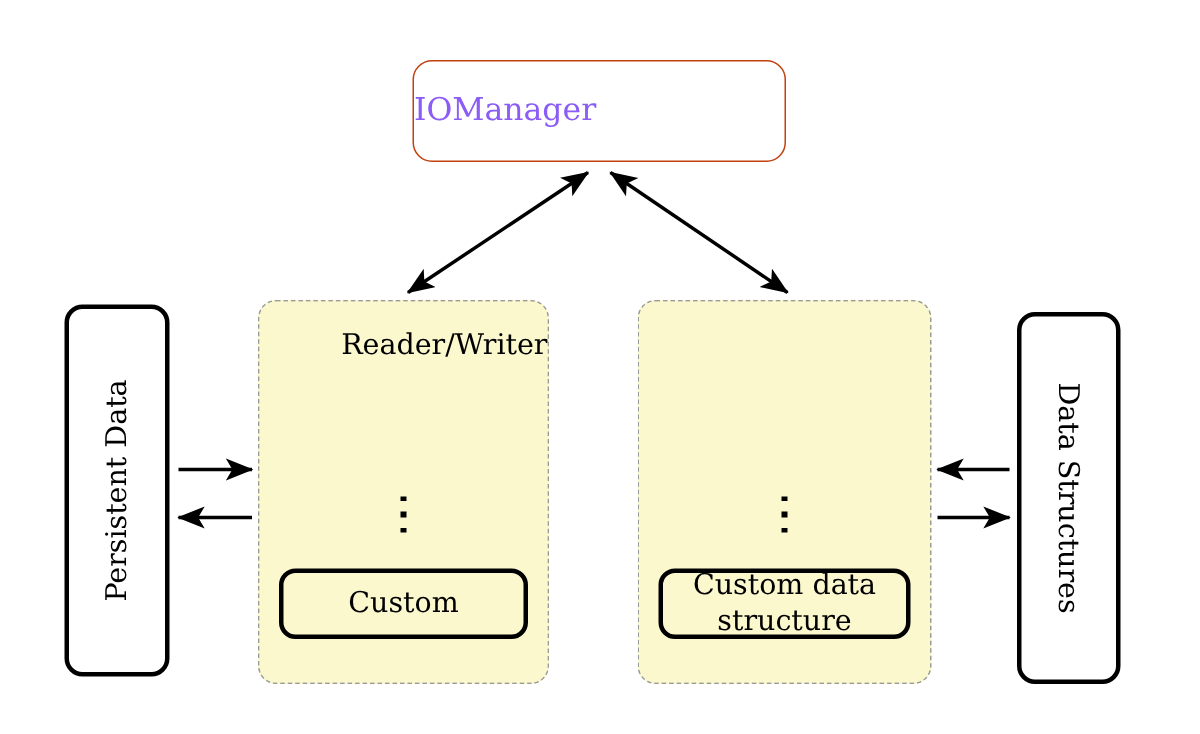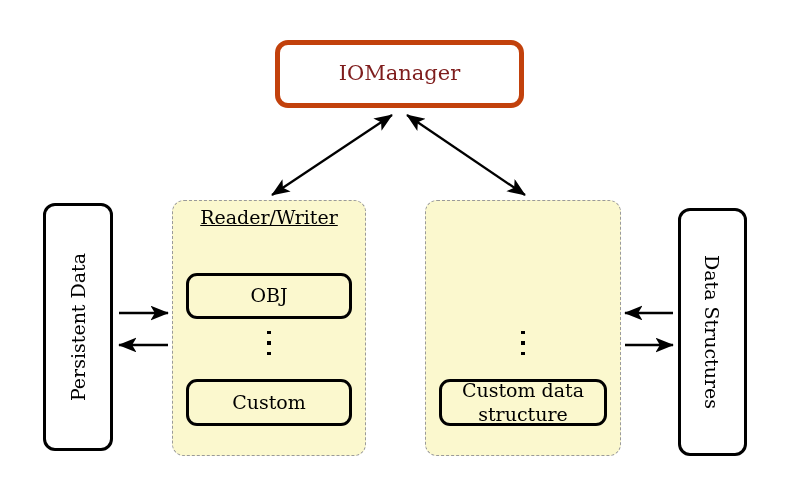--- a/index.html
+++ b/index.html
@@ -23,28 +23,28 @@
     top: 0;
     width: 800px;
     height: 489px;
     pointer-events: none;
   }
 
   
   .node-box {
     position: absolute;
     box-sizing: border-box;
-    border: 5px solid #c2410c;
+    border: 1px solid #c2410c;
     border-radius: 11px;
     background: #ffffff;
     display: flex;
     align-items: center;
-    justify-content: center;
+    justify-content: flex-start;
     text-align: center;
-    color: #7f1d1d;
+    color: #8b5cf6;
     line-height: 1.22;
   }
   #iomanager-box {
     left: 275px;
     top: 40px;
     width: 249px;
     height: 68px;
     font-size: 21px;
     border-radius: 13px;
   }
@@ -90,28 +90,27 @@
     box-sizing: border-box;
     background: #fbf8ce;
     border: 1.6px dashed #9a9a9a;
     border-radius: 12px;
   }
   #reader-writer-panel { left: 172px; top: 200px; width: 194px; height: 256px; }
   #importer-exporter-panel { left: 425px; top: 200px; width: 196px; height: 256px; }
 
   .group-title {
     position: absolute;
-    top: 5px;
+    top: 18px;
     left: 0;
     width: 100%;
-    text-align: center;
+    text-align: right;
     font-size: 19px;
     color: #000000;
     white-space: nowrap;
-    text-decoration: underline;
   }
 
   .inner-box {
     position: absolute;
     box-sizing: border-box;
     border: 3px solid #000000;
     border-radius: 11px;
     background: #fbf8ce;
     display: flex;
     align-items: center;
@@ -175,23 +174,20 @@
 
   <div class="side-box" id="persistent-data-box">
     <div class="vlabel ccw">
       <span>Persistent Data</span>
     </div>
   </div>
 
   <div class="group-panel" id="reader-writer-panel">
     <div class="group-title">Reader/Writer</div>
 
-    <div class="inner-box top">
-      <span>OBJ</span>
-    </div>
 
     <div class="vdots">
       <i></i>
         <i></i>
         <i></i>
     </div>
 
     <div class="inner-box bottom">
       <span>
         <span>Custom</span><br>

